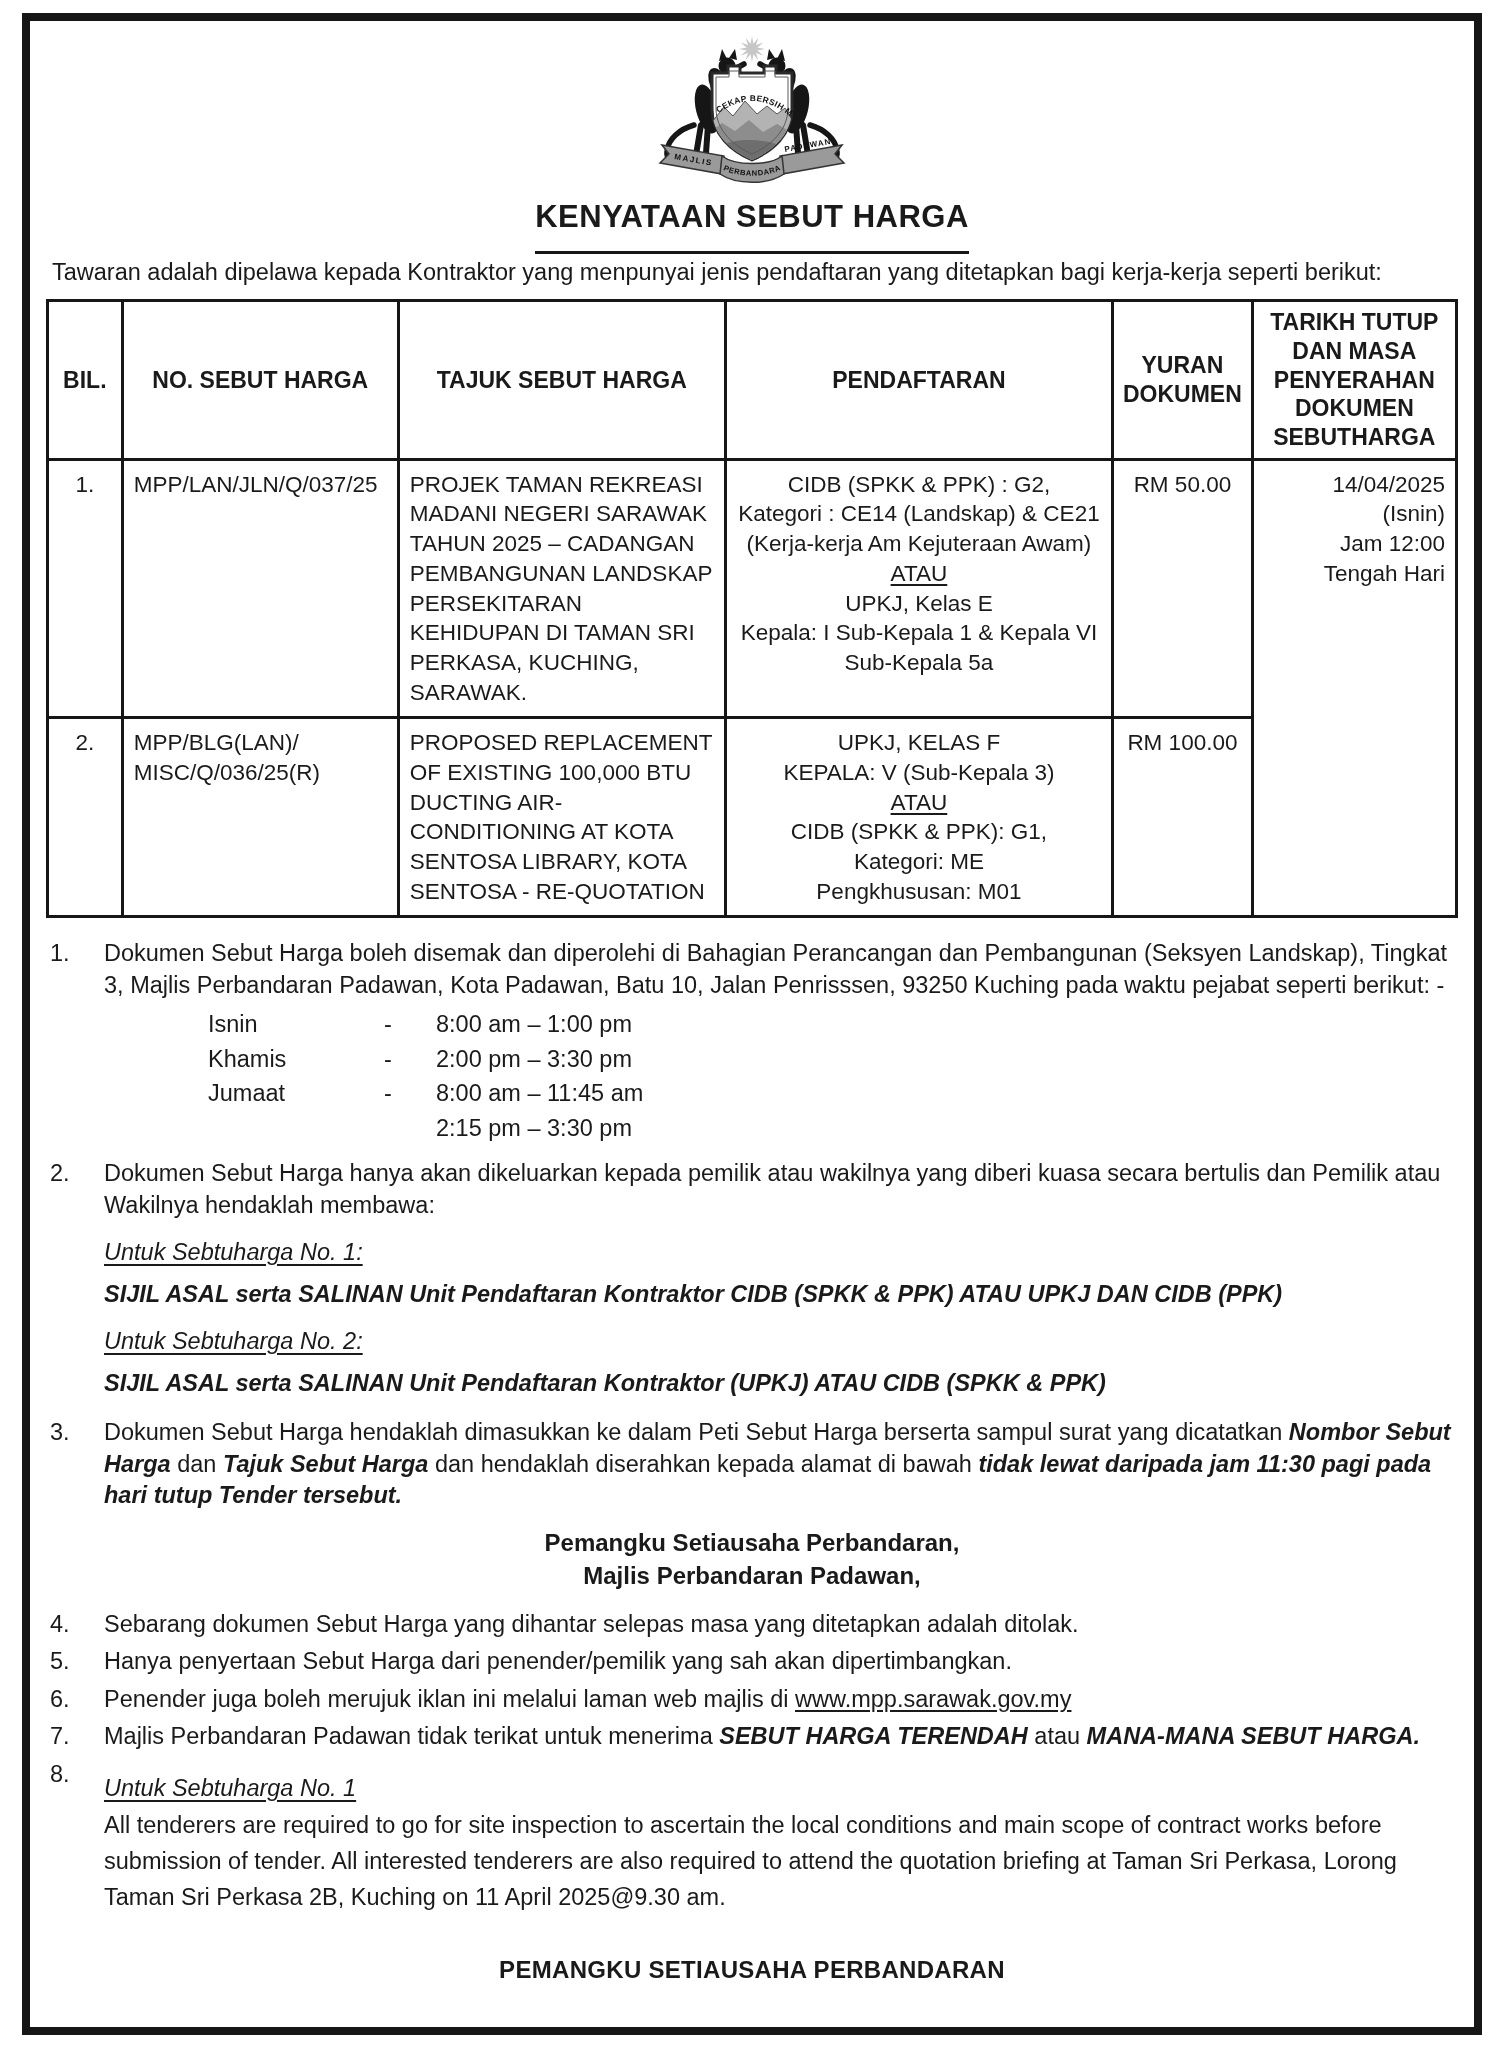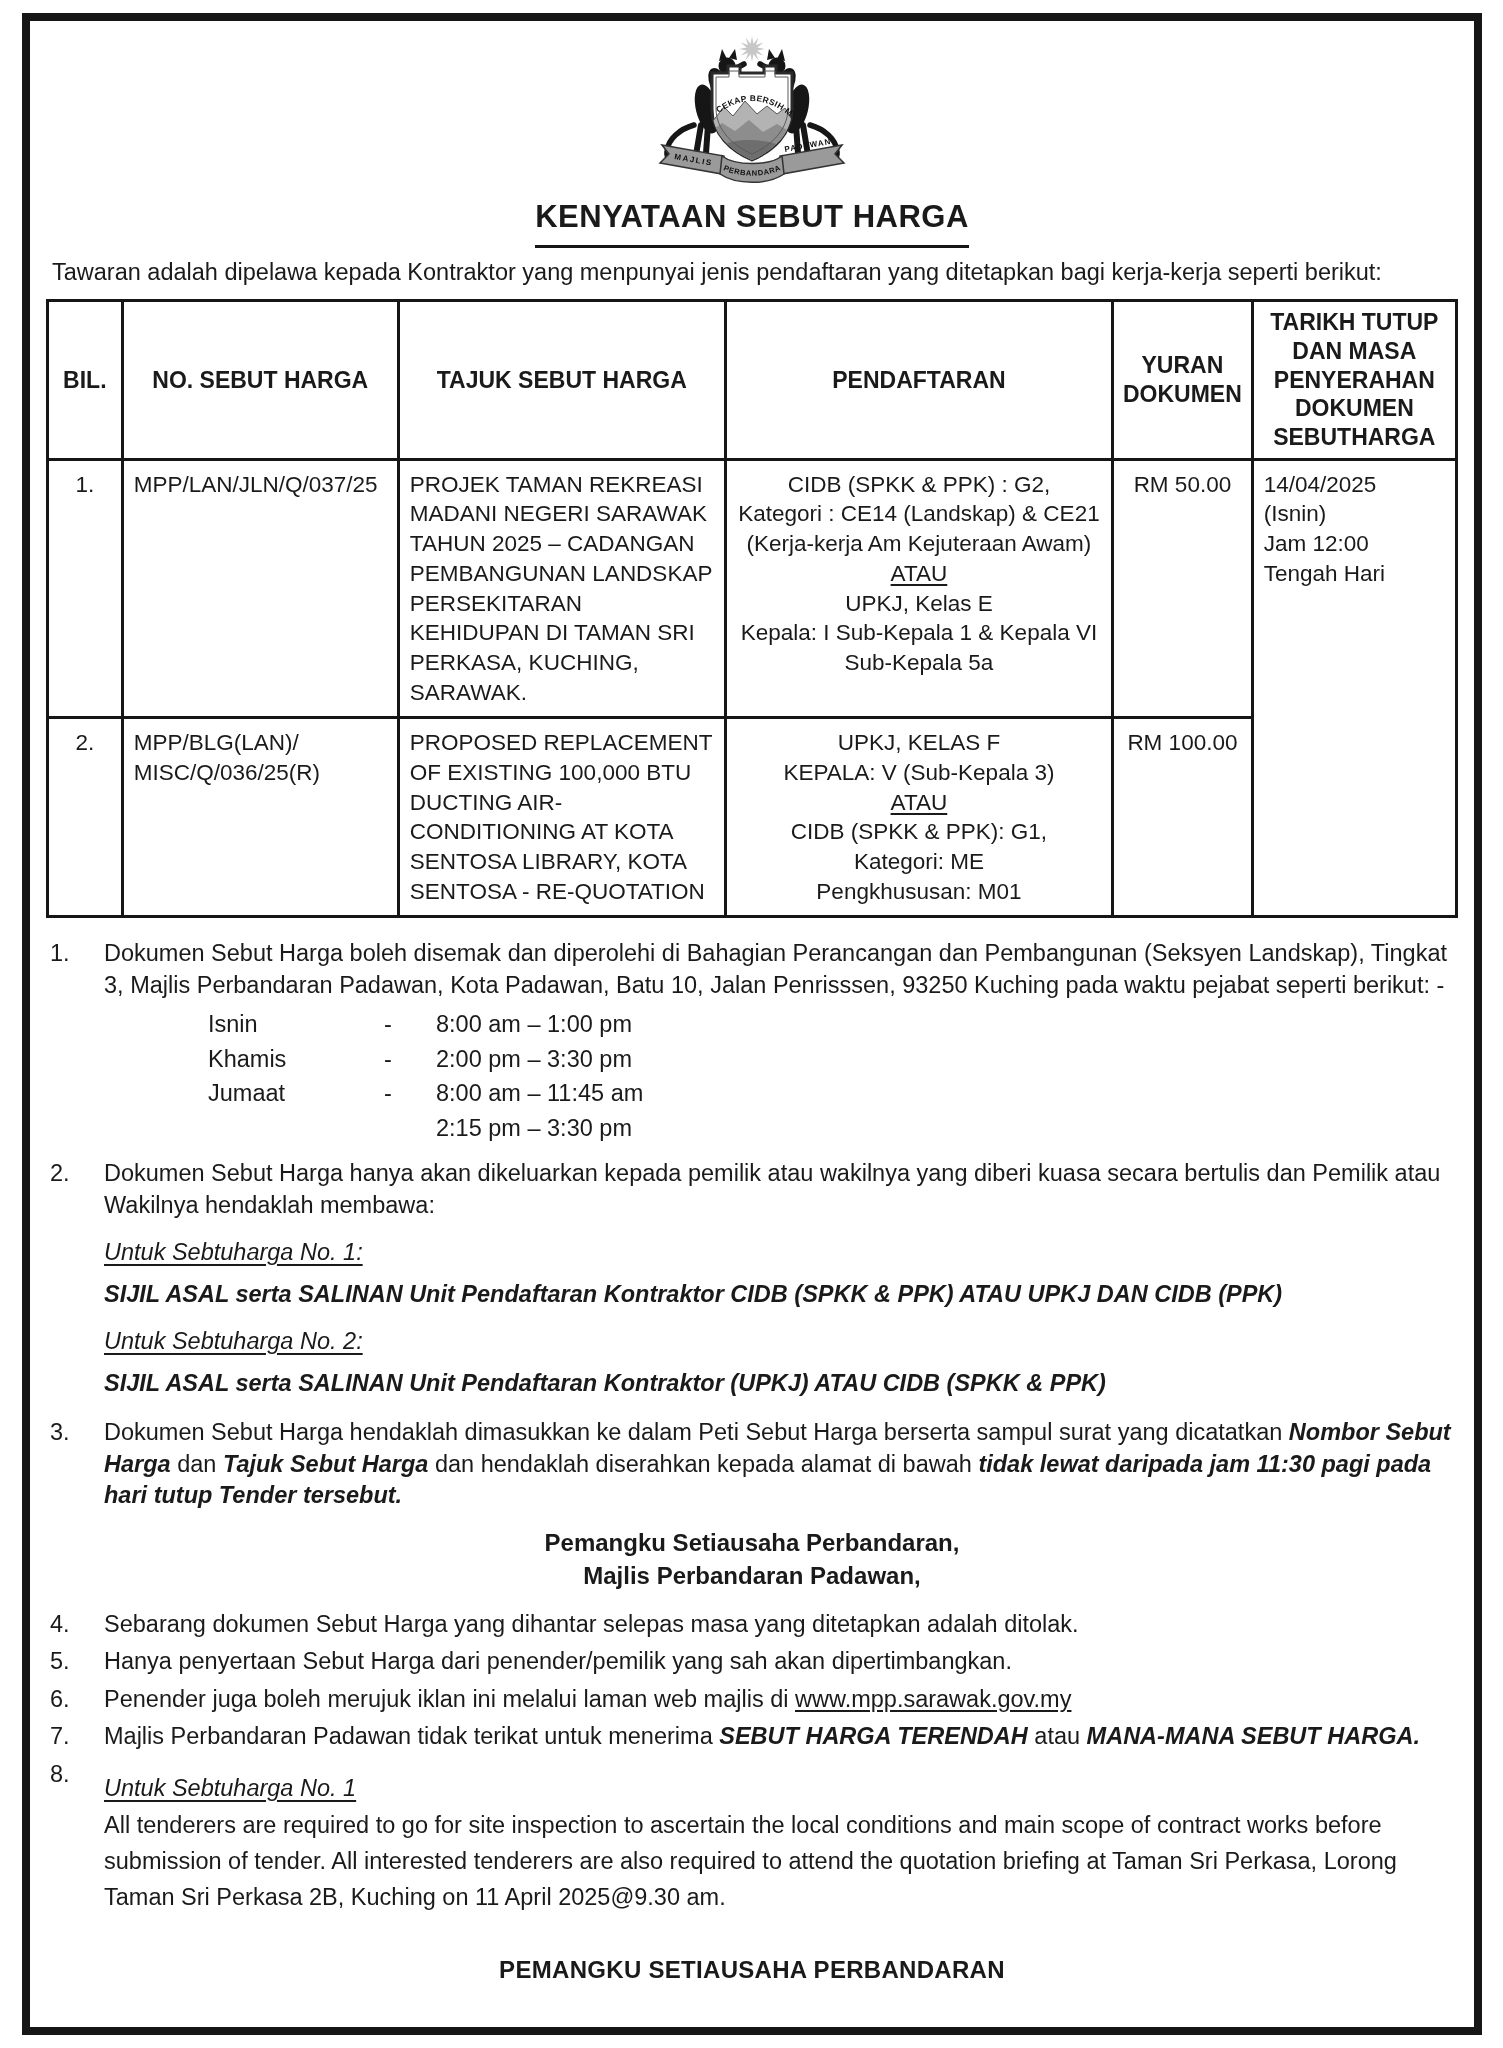--- a/index.html
+++ b/index.html
@@ -10,34 +10,34 @@
   }
   .frame{
     position:absolute;top:13px;left:22px;right:21px;bottom:13px;
     border:8px solid #161616;box-sizing:border-box;
     padding:8px 16px 10px 16px;overflow:hidden;background:#fff;
   }
   .crest-wrap{text-align:center;margin-top:4px;}
   .crest{width:368px;height:150px;}
   .org-name{text-align:center;font-size:35px;font-weight:bold;letter-spacing:.5px;margin-top:2px;}
   .doc-title{text-align:center;font-size:31px;font-weight:bold;letter-spacing:.5px;margin-top:12px;}
-  .doc-title span{border-bottom:3px solid #161616;padding-bottom:11px;}
+  .doc-title span{border-bottom:3px solid #161616;padding-bottom:17px;}
   .intro{font-size:23.5px;margin:24px 4px 0 6px;}
 
   table.qt{width:100%;border-collapse:collapse;table-layout:fixed;margin-top:13px;}
   table.qt th,table.qt td{border:3px solid #161616;box-sizing:border-box;}
   table.qt th{font-size:23px;font-weight:bold;text-align:center;vertical-align:middle;padding:6px 4px;line-height:1.25;}
   table.qt td{font-size:22.5px;line-height:1.32;padding:9px 10px;vertical-align:top;}
   td.c-bil{text-align:center;}
   td.c-no{text-align:left;}
   td.c-tajuk{text-align:left;}
   td.c-pend{text-align:center;padding-left:4px;padding-right:4px;}
   td.c-pend div{white-space:nowrap;}
   td.c-yuran{text-align:center;}
-  td.c-tarikh{text-align:left;}
+  td.c-tarikh{text-align:right;}
   .uline{text-decoration:underline;text-underline-offset:3px;}
 
   .notes{margin-top:20px;}
   .note{display:grid;grid-template-columns:58px 1fr;font-size:23.5px;line-height:1.34;margin-top:12px;}
   .note .num{padding-left:4px;}
   .note-body{padding-right:2px;}
   .schedule{margin:8px 0 2px 104px;display:grid;grid-template-columns:176px 52px auto;row-gap:3px;}
   .sub-heading{font-style:italic;text-decoration:underline;text-underline-offset:4px;margin-top:16px;}
   .sub-text{font-weight:bold;font-style:italic;margin-top:10px;}
   .bi{font-weight:bold;font-style:italic;}

